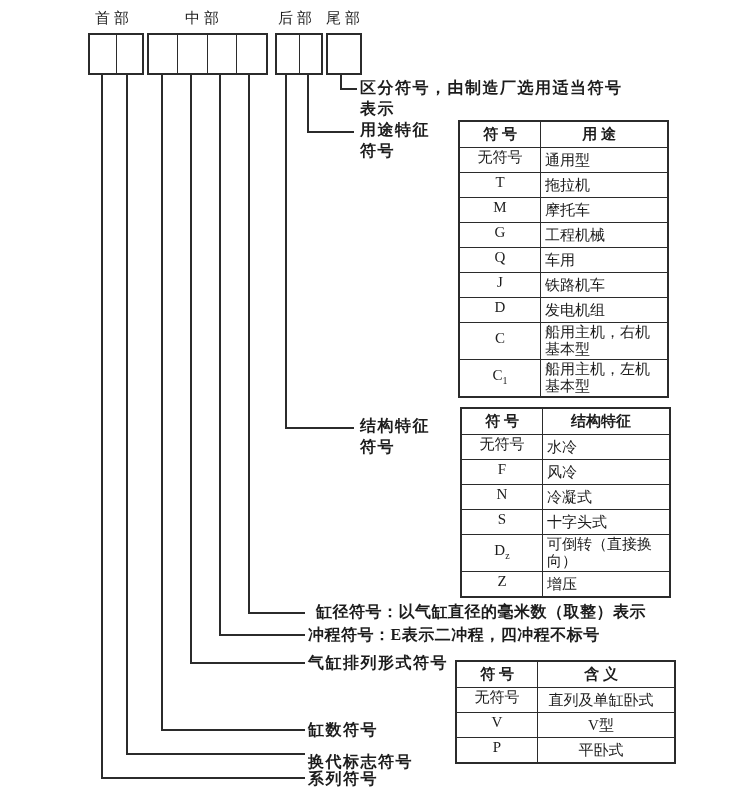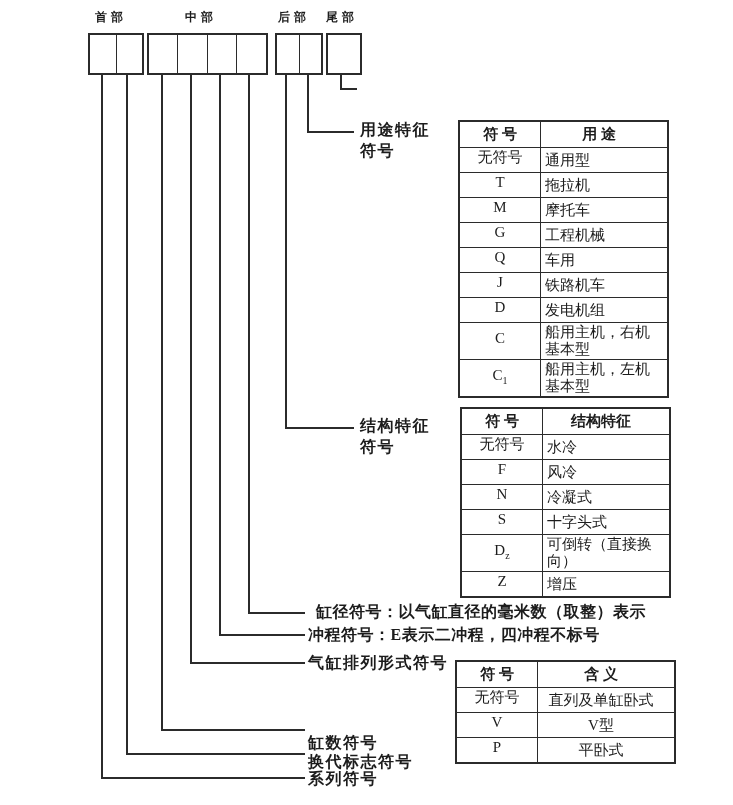--- a/index.html
+++ b/index.html
@@ -2,21 +2,21 @@
 <html><head>
 <meta charset="utf-8">
 <style>
   html,body{margin:0;padding:0;background:#ffffff;}
   .canvas{
     position:relative;width:733px;height:805px;background:#ffffff;
     font-family:"Liberation Serif","DejaVu Serif",serif;color:#1c1c1c;
     overflow:hidden;
   }
   .sec-label{
-    position:absolute;font-size:12px;font-weight:700;letter-spacing:4px;
+    position:absolute;font-size:15px;font-weight:400;letter-spacing:4px;
     white-space:nowrap;
   }
   .code-box{
     position:absolute;top:33px;height:38px;border:2px solid #2b2b2b;
     display:flex;box-sizing:content-box;background:#fff;
   }
   .code-cell{height:100%;border-left:1px solid #2b2b2b;}
   .code-cell:first-child{border-left:none;}
   .vline{position:absolute;width:2px;background:#2b2b2b;}
   .hline{position:absolute;height:2px;background:#2b2b2b;}
@@ -78,32 +78,36 @@
   <div class="hline" style="left:340px;top:88px;width:17px;"></div>
   <div class="hline" style="left:307px;top:131px;width:47px;"></div>
   <div class="hline" style="left:285px;top:427px;width:69px;"></div>
   <div class="hline" style="left:248px;top:612px;width:57px;"></div>
   <div class="hline" style="left:219px;top:634px;width:86px;"></div>
   <div class="hline" style="left:190px;top:662px;width:115px;"></div>
   <div class="hline" style="left:161px;top:729px;width:144px;"></div>
   <div class="hline" style="left:126px;top:753px;width:179px;"></div>
   <div class="hline" style="left:101px;top:777px;width:204px;"></div>
 
+  <div class="callout" style="left:360px;top:77px;">
+    <div>区分符号，由制造厂选用适当符号</div>
+    <div>表示</div>
+  </div>
   <div class="callout" style="left:360px;top:119px;">
     <div>用途特征</div>
     <div>符号</div>
   </div>
   <div class="callout" style="left:360px;top:415px;">
     <div>结构特征</div>
     <div>符号</div>
   </div>
   <div class="callout" style="left:316px;top:601px;letter-spacing:0.5px;">缸径符号：以气缸直径的毫米数（取整）表示</div>
   <div class="callout" style="left:308px;top:624px;letter-spacing:0.5px;">冲程符号：E表示二冲程，四冲程不标号</div>
   <div class="callout" style="left:308px;top:652px;">气缸排列形式符号</div>
-  <div class="callout" style="left:308px;top:719px;margin-top:13px;">缸数符号</div>
+  <div class="callout" style="left:308px;top:719px;">缸数符号</div>
   <div class="callout" style="left:308px;top:743px;margin-top:8px;">换代标志符号</div>
   <div class="callout" style="left:308px;top:768px;">系列符号</div>
 
   <table class="ref-table" id="table-usage" style="left:458px;top:120px;">
     <tbody>
         <tr class="hdr">
       <td class="sym">符 号</td>
       <td class="desc">用  途</td>
     </tr>
     <tr class="r24">

